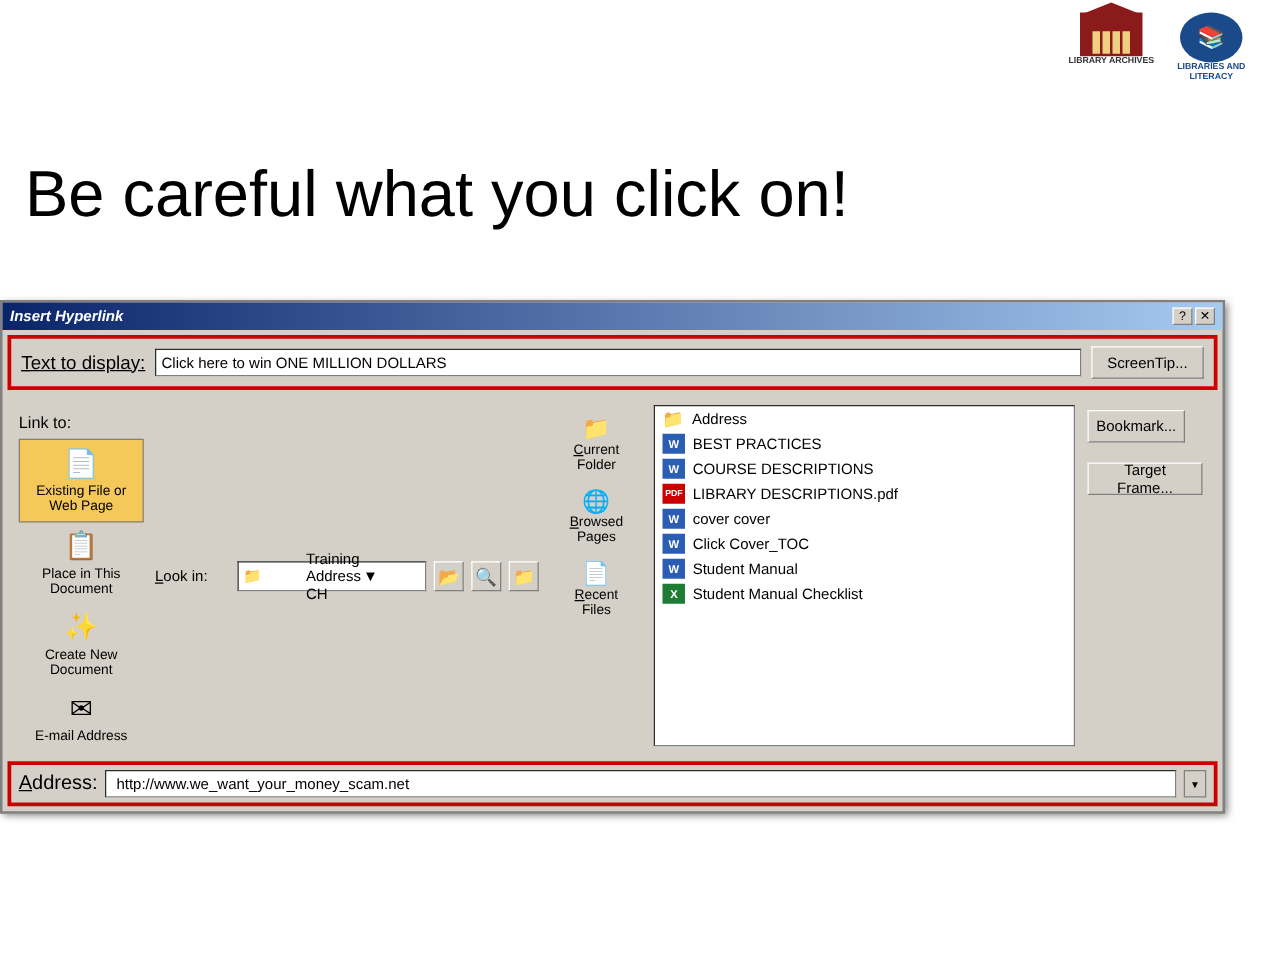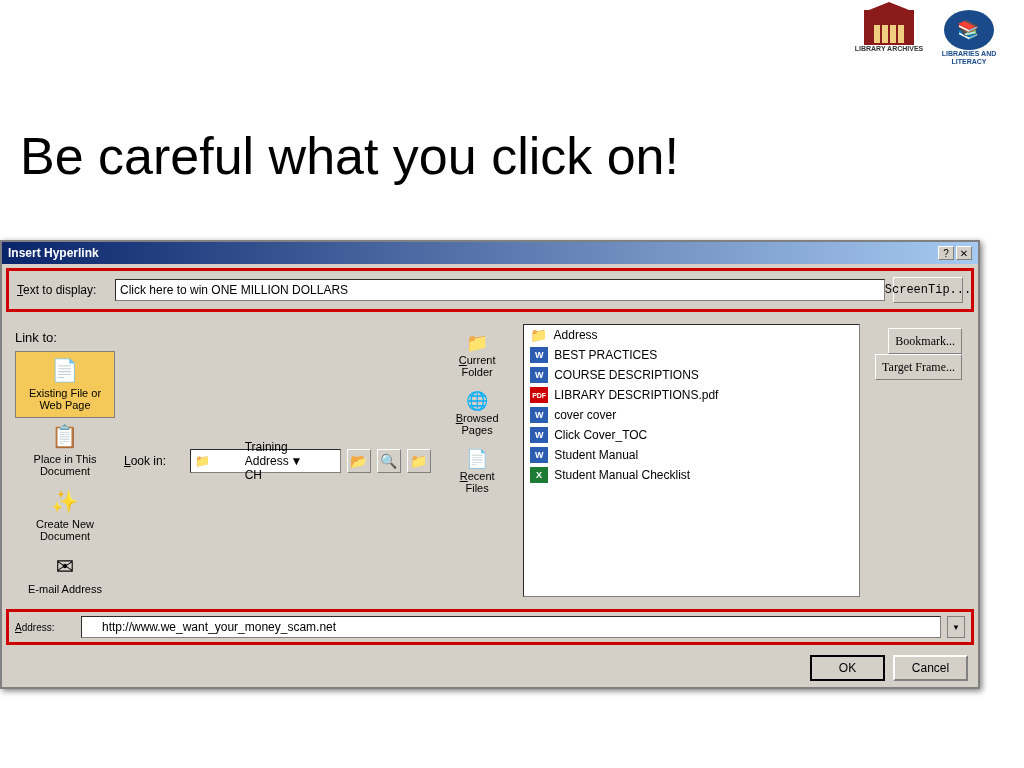--- a/index.html
+++ b/index.html
@@ -116,20 +116,21 @@
       color: white;
       padding: 3px 6px;
       display: flex;
       align-items: center;
       justify-content: space-between;
       height: 22px;
     }
     .dialog-title {
       font-size: 12px;
       font-weight: bold;
+      font-style: italic;
     }
     .dialog-controls {
       display: flex;
       gap: 2px;
     }
     .dialog-btn {
       width: 16px;
       height: 14px;
       background: #d4d0c8;
       border: 1px solid #808080;
@@ -148,21 +149,22 @@
       padding: 6px 8px;
       display: flex;
       align-items: center;
       gap: 8px;
       border: 3px solid #cc0000;
       margin: 4px;
       background: #d4d0c8;
     }
     .label-text {
       min-width: 90px;
-      font-size: 12px;
+      font-size: 15px;
+      text-decoration: underline;
     }
     .label-text u { text-decoration: underline; }
     .text-input {
       flex: 1;
       height: 22px;
       background: white;
       border: 1px inset #808080;
       padding: 2px 4px;
       font-size: 12px;
       font-family: Arial, sans-serif;
@@ -332,24 +334,23 @@
       display: flex;
       align-items: center;
       justify-content: center;
     }
 
     
     .right-buttons {
       width: 100px;
       display: flex;
       flex-direction: column;
-      gap: 0;
+      gap: 16px;
       padding: 4px 4px;
-      align-items: flex-end;
-      font-family: Liberation Serif, serif;
+      align-items: flex-start;
     }
     .dialog-action-btn {
       height: 26px;
       background: #d4d0c8;
       border: 1px solid #808080;
       border-top-color: #ffffff;
       border-left-color: #ffffff;
       font-size: 12px;
       cursor: pointer;
       padding: 0 6px;
@@ -364,29 +365,29 @@
       display: flex;
       align-items: center;
       gap: 6px;
       border: 3px solid #cc0000;
       margin: 4px;
       padding: 4px 6px;
       background: #d4d0c8;
     }
     .address-label {
       min-width: 60px;
-      font-size: 10px;
+      font-size: 16px;
     }
     .address-label u { text-decoration: underline; }
     .address-input {
       flex: 1;
       height: 22px;
       background: white;
       border: 1px inset #808080;
-      padding: 2px 20px;
+      padding: 2px 8px;
       font-size: 12px;
       font-family: Arial, sans-serif;
       display: flex;
       align-items: center;
     }
     .address-dropdown {
       width: 18px;
       height: 22px;
       background: #d4d0c8;
       border: 1px solid #808080;
@@ -452,21 +453,21 @@
     <span class="dialog-title">Insert Hyperlink</span>
     <div class="dialog-controls">
       <div class="dialog-btn">?</div>
       <div class="dialog-btn">✕</div>
     </div>
   </div>
 
   <div class="text-display-row">
     <label class="label-text"><u>T</u>ext to display:</label>
     <input type="text" class="text-input" value="Click here to win ONE MILLION DOLLARS" style="">
-    <div class="dialog-action-btn" style="width:70px;font-family:Liberation Mono, monospace;">ScreenTip...</div>
+    <div class="dialog-action-btn" style="width:90px;">ScreenTip...</div>
   </div>
 
   <div class="dialog-body">
 
     <div class="link-to-panel">
       <span class="link-to-label">Link to:</span>
       <div class="link-item active">
         <span class="icon">📄</span>
         <span>Existing File or<br>Web Page</span>
       </div>
@@ -559,17 +560,13 @@
   </div>
 
   <div class="address-row">
     <span class="address-label"><u>A</u>ddress:</span>
     <div class="address-input">
       <span>http://www.we_want_your_money_scam.net</span>
     </div>
     <div class="address-dropdown">▼</div>
   </div>
 
-  <div class="bottom-row">
-    <button class="ok-btn">OK</button>
-    <button class="cancel-btn">Cancel</button>
-  </div>
 </div>
 
 </body></html>

